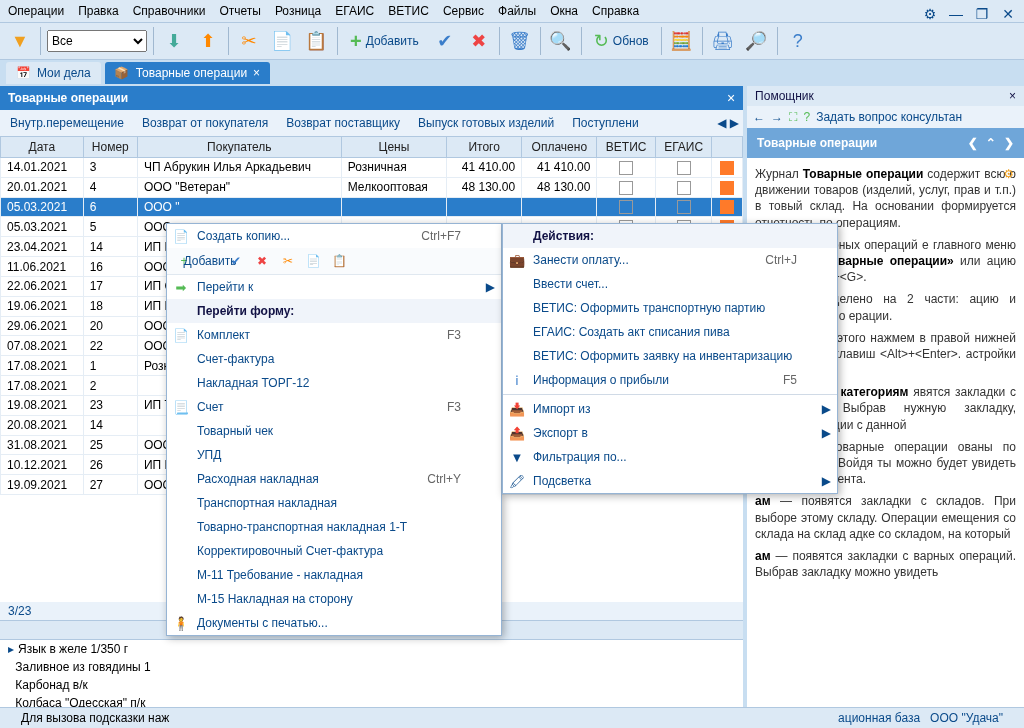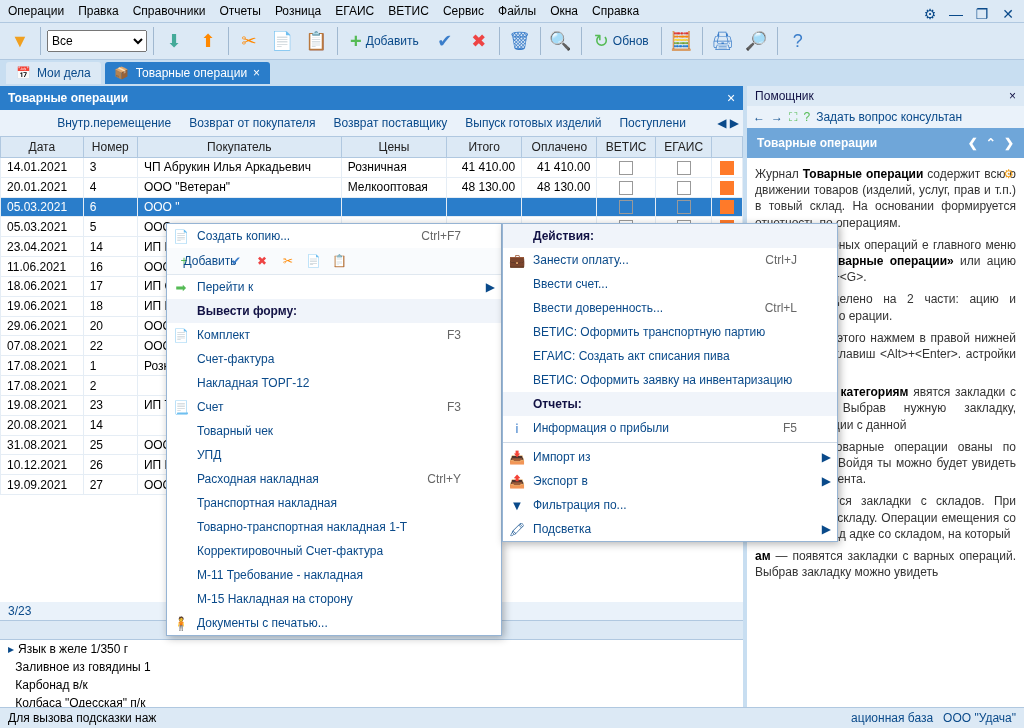--- a/index.html
+++ b/index.html
@@ -22,21 +22,21 @@
 .tab.active { background: #2a7dca; color: #fff; }
 .tab-close { color: #fff; }
 
 .columns { display: flex; height: 626px; }
 .main-col { width: 746px; display: flex; flex-direction: column; }
 .side-col { width: 278px; margin-left: 4px; display: flex; flex-direction: column; }
 
 .title-bar { background: #2a7dca; color: #fff; padding: 4px 8px; font-size: 16px; font-weight: bold; display: flex; justify-content: space-between; align-items: center; }
 .title-bar .x { font-weight: normal; font-size: 14px; }
 
-.subtabs { display: flex; gap: 18px; padding: 6px 10px; background: #eaf2fa; overflow: hidden; position: relative; justify-content: center; }
+.subtabs { display: flex; gap: 18px; padding: 6px 10px; background: #eaf2fa; overflow: hidden; position: relative; }
 .subtabs span { color: #0a4a8a; white-space: nowrap; }
 .scroll-right { position: absolute; right: 0; top: 4px; background: #eaf2fa; padding: 2px 4px; color: #0a4a8a; }
 
 .grid { flex: 1; background: #fff; overflow: hidden; position: relative; }
 .grid table { width: 100%; border-collapse: collapse; }
 .grid th { background: #dce9f5; border: 1px solid #b0c8e0; padding: 3px 5px; font-weight: normal; color: #222; text-align: center; }
 .grid td { border: 1px solid #e5edf5; padding: 2px 6px; }
 .grid tr.selected td { background: #2a7dca; color: #fff; }
 .grid td.r { text-align: right; }
 .check { display: inline-block; width: 14px; height: 14px; border: 1px solid #999; vertical-align: middle; }
@@ -55,21 +55,21 @@
 .menu-left { left: 166px; top: 223px; width: 336px; }
 .menu-right { left: 502px; top: 223px; width: 336px; }
 
 .detail { background: #fff; border-top: 1px solid #b0c8e0; }
 .detail-tabs { background: #dce9f5; padding: 2px 8px; border-bottom: 1px solid #b0c8e0; }
 .detail-body { padding: 0; }
 .detail-body .row { padding: 2px 8px; display: flex; gap: 4px; }
 .detail-body .row .chev { color: #0a4a8a; }
 .detail-status { padding: 2px 8px; background: #eaf2fa; color: #0a4a8a; }
 
-.statusbar { position: absolute; bottom: 0; left: 0; right: 0; background: #dce9f5; padding: 3px 8px; display: flex; justify-content: space-between; border-top: 1px solid #b0c8e0; }
+.statusbar { position: absolute; bottom: 0; left: 0; right: 0; background: #dce9f5; padding: 3px 21px; display: flex; justify-content: space-between; border-top: 1px solid #b0c8e0; }
 .statusbar .right { color: #0a4a8a; }
 
 .help-title { background: #dce9f5; padding: 3px 8px; color: #114; display: flex; justify-content: space-between; }
 .help-toolbar { background: #eaf2fa; padding: 4px 6px; display: flex; gap: 6px; align-items: center; }
 .help-toolbar span { color: #0a4a8a; }
 .help-header { background: #6fa6d9; color: #fff; padding: 8px 10px; font-size: 18px; font-weight: bold; display: flex; justify-content: space-between; align-items: center; }
 .help-header .icons { display: flex; gap: 8px; font-size: 14px; }
 .help-body { background: #fff; padding: 8px; font-size: 11px; color: #333; flex: 1; overflow: hidden; text-align: justify; line-height: 1.35; }
 .help-body p { margin-bottom: 6px; }
 .help-body b { color: #000; }
@@ -236,21 +236,21 @@
               <td>16</td>
               <td>ООО</td>
               <td></td>
               <td class="r"></td>
               <td class="r"></td>
               <td style="text-align:center"><span class="check"></span></td>
               <td style="text-align:center"><span class="check"></span></td>
               <td style="text-align:center"><span class="flag"></span></td>
             </tr>
             <tr>
-              <td>18.06.2021</td>
+              <td>22.06.2021</td>
               <td>17</td>
               <td>ИП С</td>
               <td></td>
               <td class="r"></td>
               <td class="r"></td>
               <td style="text-align:center"><span class="check"></span></td>
               <td style="text-align:center"><span class="check"></span></td>
               <td style="text-align:center"><span class="flag"></span></td>
             </tr>
             <tr>
@@ -438,21 +438,21 @@
     <span style="color:#f80">✂</span>
     <span style="color:#888">📄</span>
     <span style="color:#888">📋</span>
   </div>
   <div class="item">
       <span class="ic" style="color:#5b5">➡</span>
       <span>Перейти к</span>
       <span class="arrow">▶</span>
     </div>
   <div class="item header">
-      <span>Вывести форму:</span>
+      <span>Перейти форму:</span>
     </div>
   <div id="ctx-left-items">
       <div class="item">
         <span class="ic">📄</span>
         <span>Комплект</span>
         <span class="shortcut">F3</span>
       </div>
       <div class="item">
         <span>Счет-фактура</span>
       </div>
@@ -503,35 +503,28 @@
   <div id="ctx-actions">
       <div class="item">
         <span class="ic">💼</span>
         <span>Занести оплату...</span>
         <span class="shortcut">Ctrl+J</span>
       </div>
       <div class="item">
         <span>Ввести счет...</span>
       </div>
       <div class="item">
-        <span>Ввести доверенность...</span>
-        <span class="shortcut">Ctrl+L</span>
-      </div>
-      <div class="item">
         <span>ВЕТИС: Оформить транспортную партию</span>
       </div>
       <div class="item">
         <span>ЕГАИС: Создать акт списания пива</span>
       </div>
       <div class="item">
         <span>ВЕТИС: Оформить заявку на инвентаризацию</span>
       </div>
-    </div>
-  <div class="item header">
-      <span>Отчеты:</span>
     </div>
   <div id="ctx-reports">
       <div class="item">
         <span class="ic" style="color:#3a7dca">ℹ</span>
         <span>Информация о прибыли</span>
         <span class="shortcut">F5</span>
       </div>
     </div>
   <div class="divider"></div>
   <div id="ctx-other">

